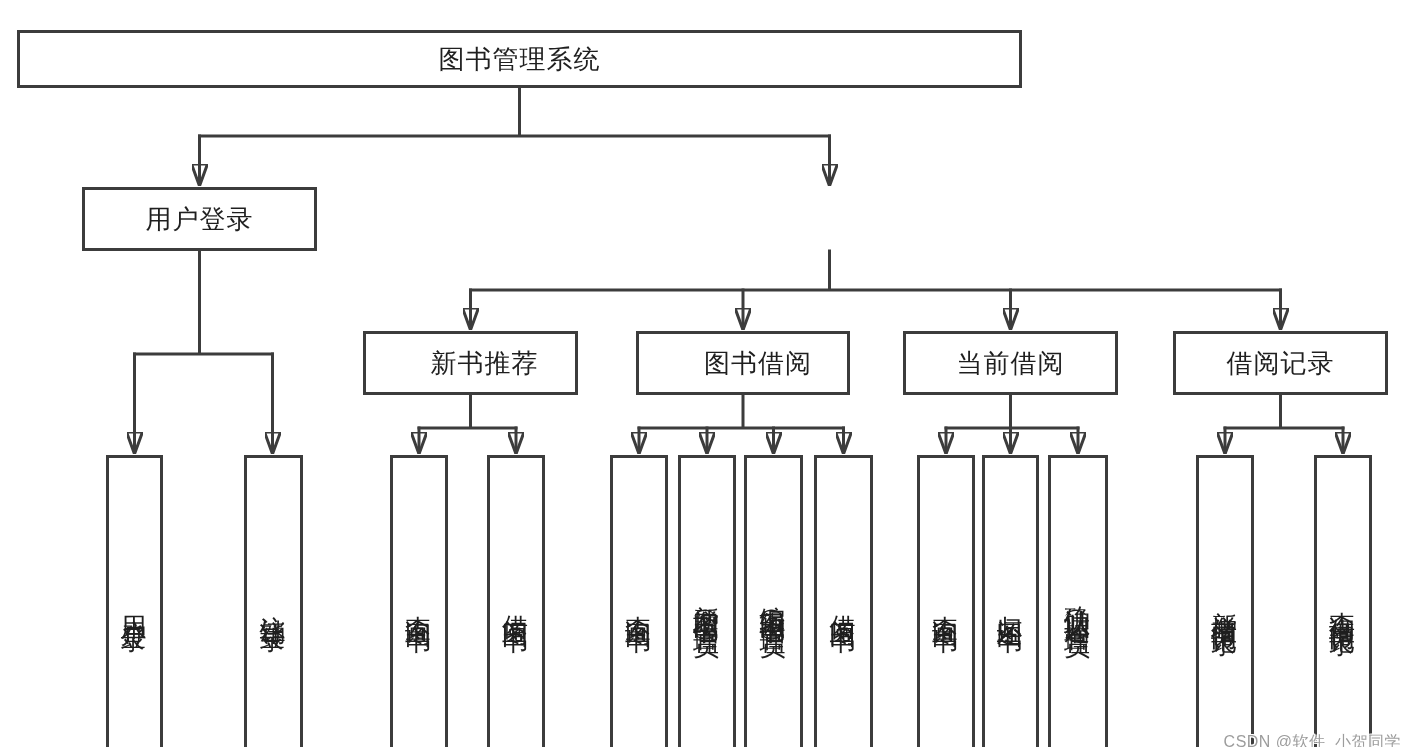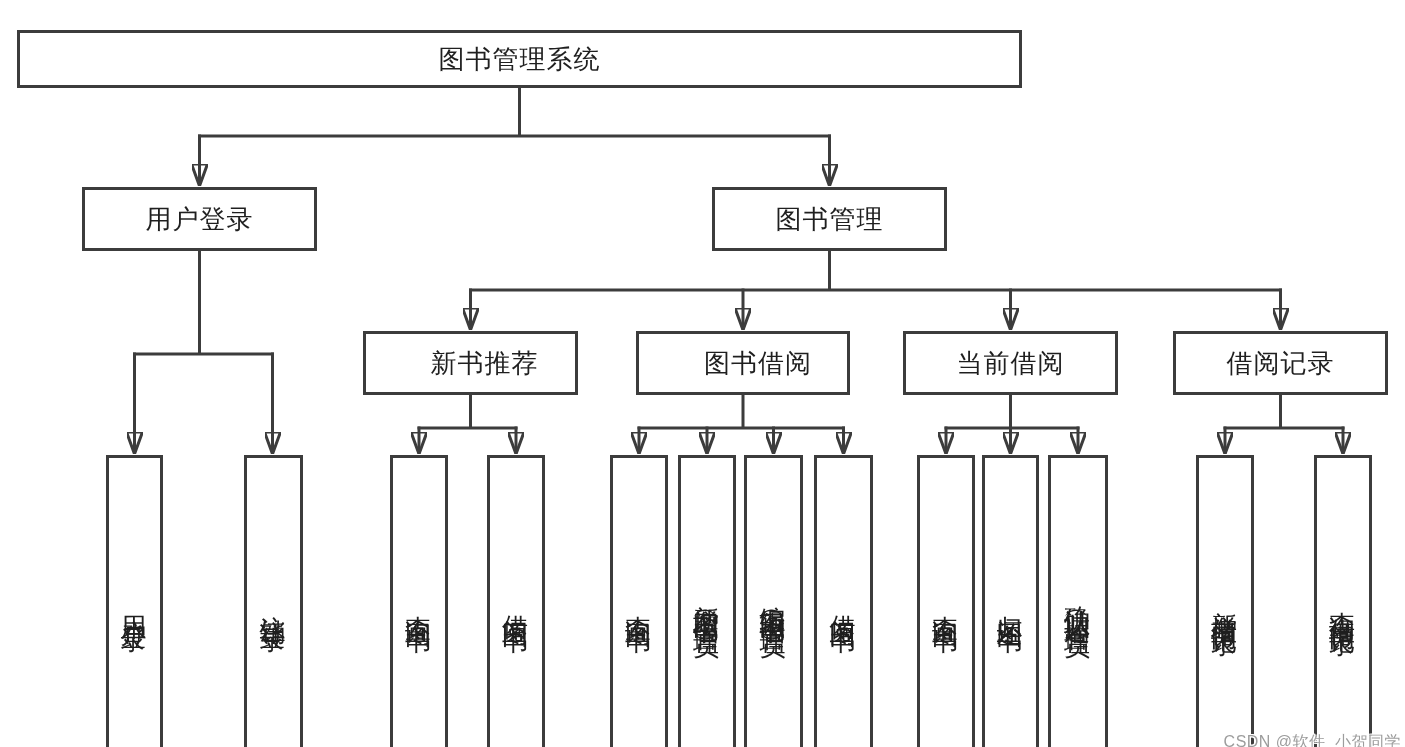--- a/index.html
+++ b/index.html
@@ -90,21 +90,20 @@
     <g>
       <path d="M1280.5,377 L1280.5,410 M1225,410 L1343,410"></path>
       <line x1="1225" y1="410" x2="1225" y2="434" marker-end="url(#arrow)"></line>
       <line x1="1343" y1="410" x2="1343" y2="434" marker-end="url(#arrow)"></line>
     </g>
   </svg>
 
   <div class="node" style="left:17px;top:12px;width:1005px;height:58px;">图书管理系统</div>
 
   <div class="node" style="left:82px;top:169px;width:235px;height:64px;">用户登录</div>
-  <div class="node" style="left:712px;top:169px;width:235px;height:64px;">图书管理</div>
 
   <div class="node" style="left:363px;top:313px;width:215px;height:64px;padding-left:28px;">新书推荐</div>
   <div class="node" style="left:636px;top:313px;width:214px;height:64px;padding-left:30px;">图书借阅</div>
   <div class="node" style="left:903px;top:313px;width:215px;height:64px;text-align:right;">当前借阅</div>
   <div class="node" style="left:1173px;top:313px;width:215px;height:64px;text-align:center;">借阅记录</div>
 
   <div class="node" style="left:106px;top:437px;width:57px;height:295px;">
     <span class="vtext">用户登录</span>
   </div>
   <div class="node" style="left:244px;top:437px;width:59px;height:295px;">

